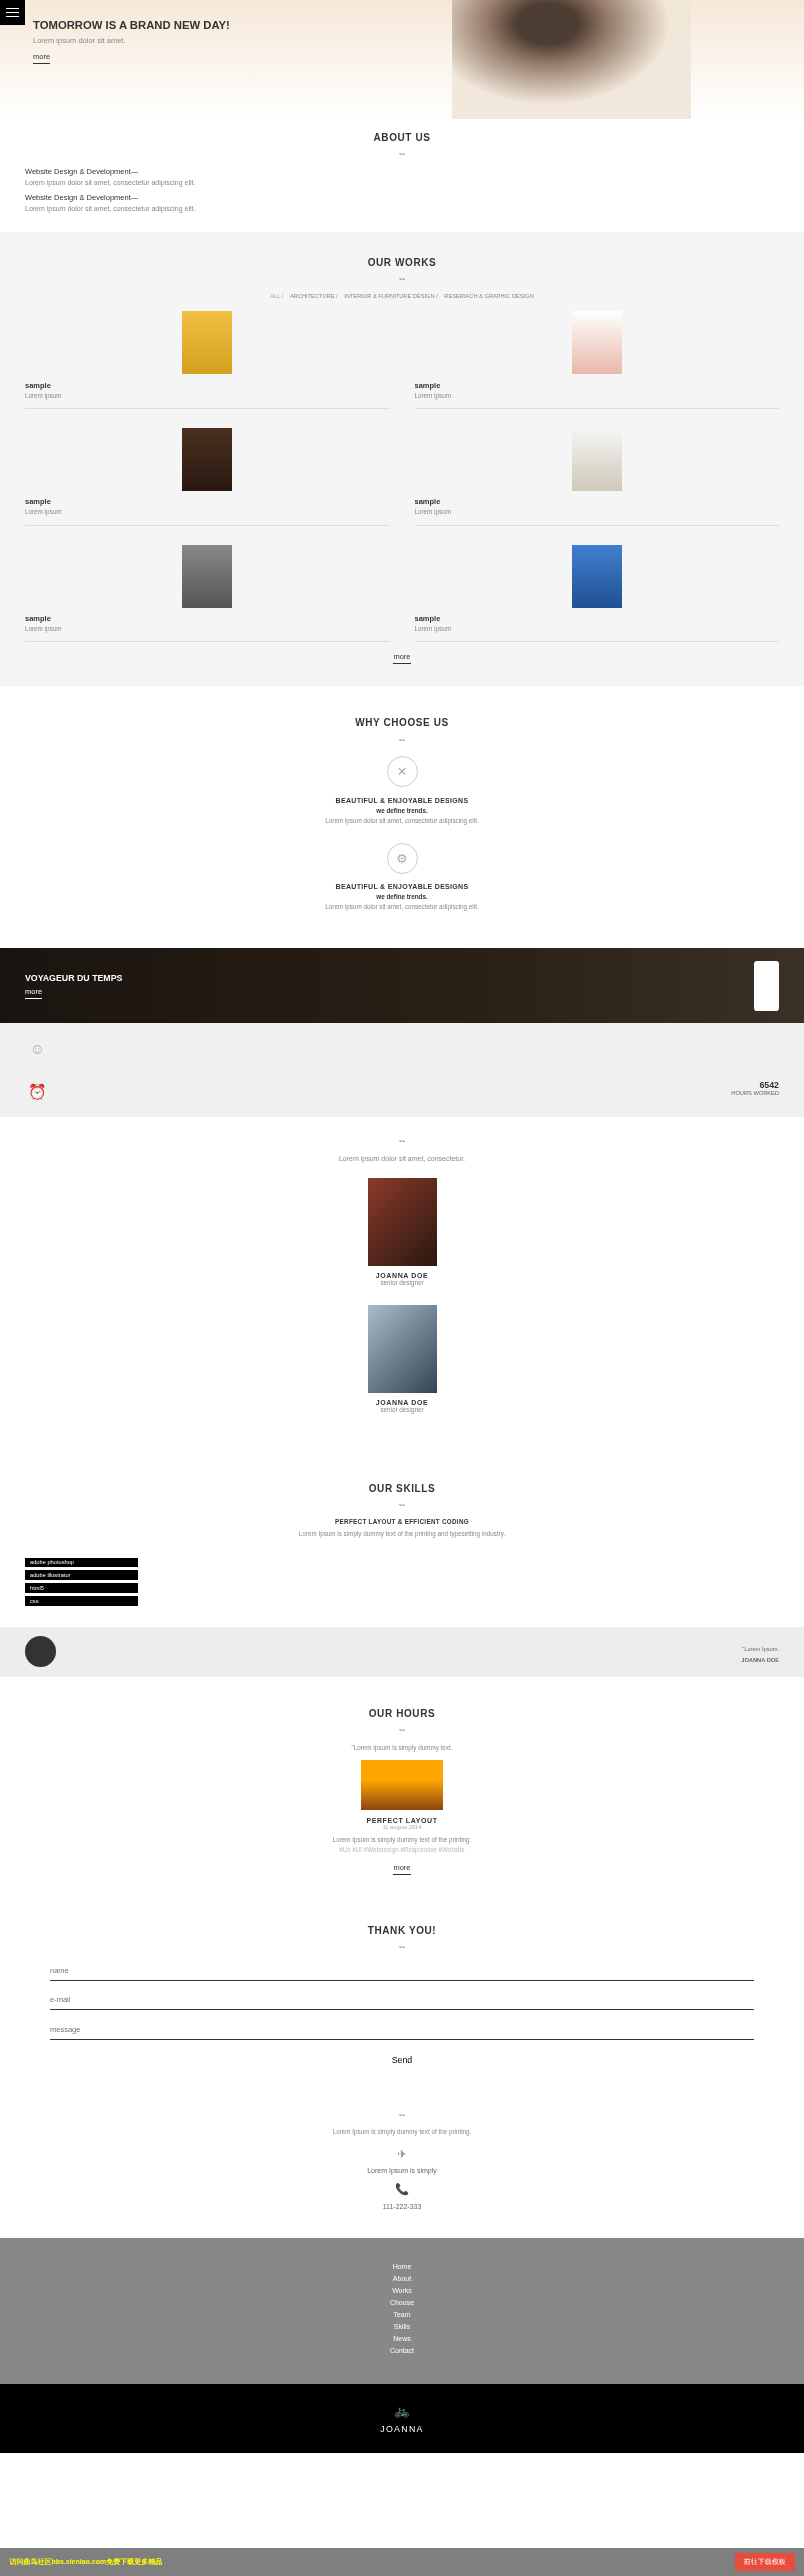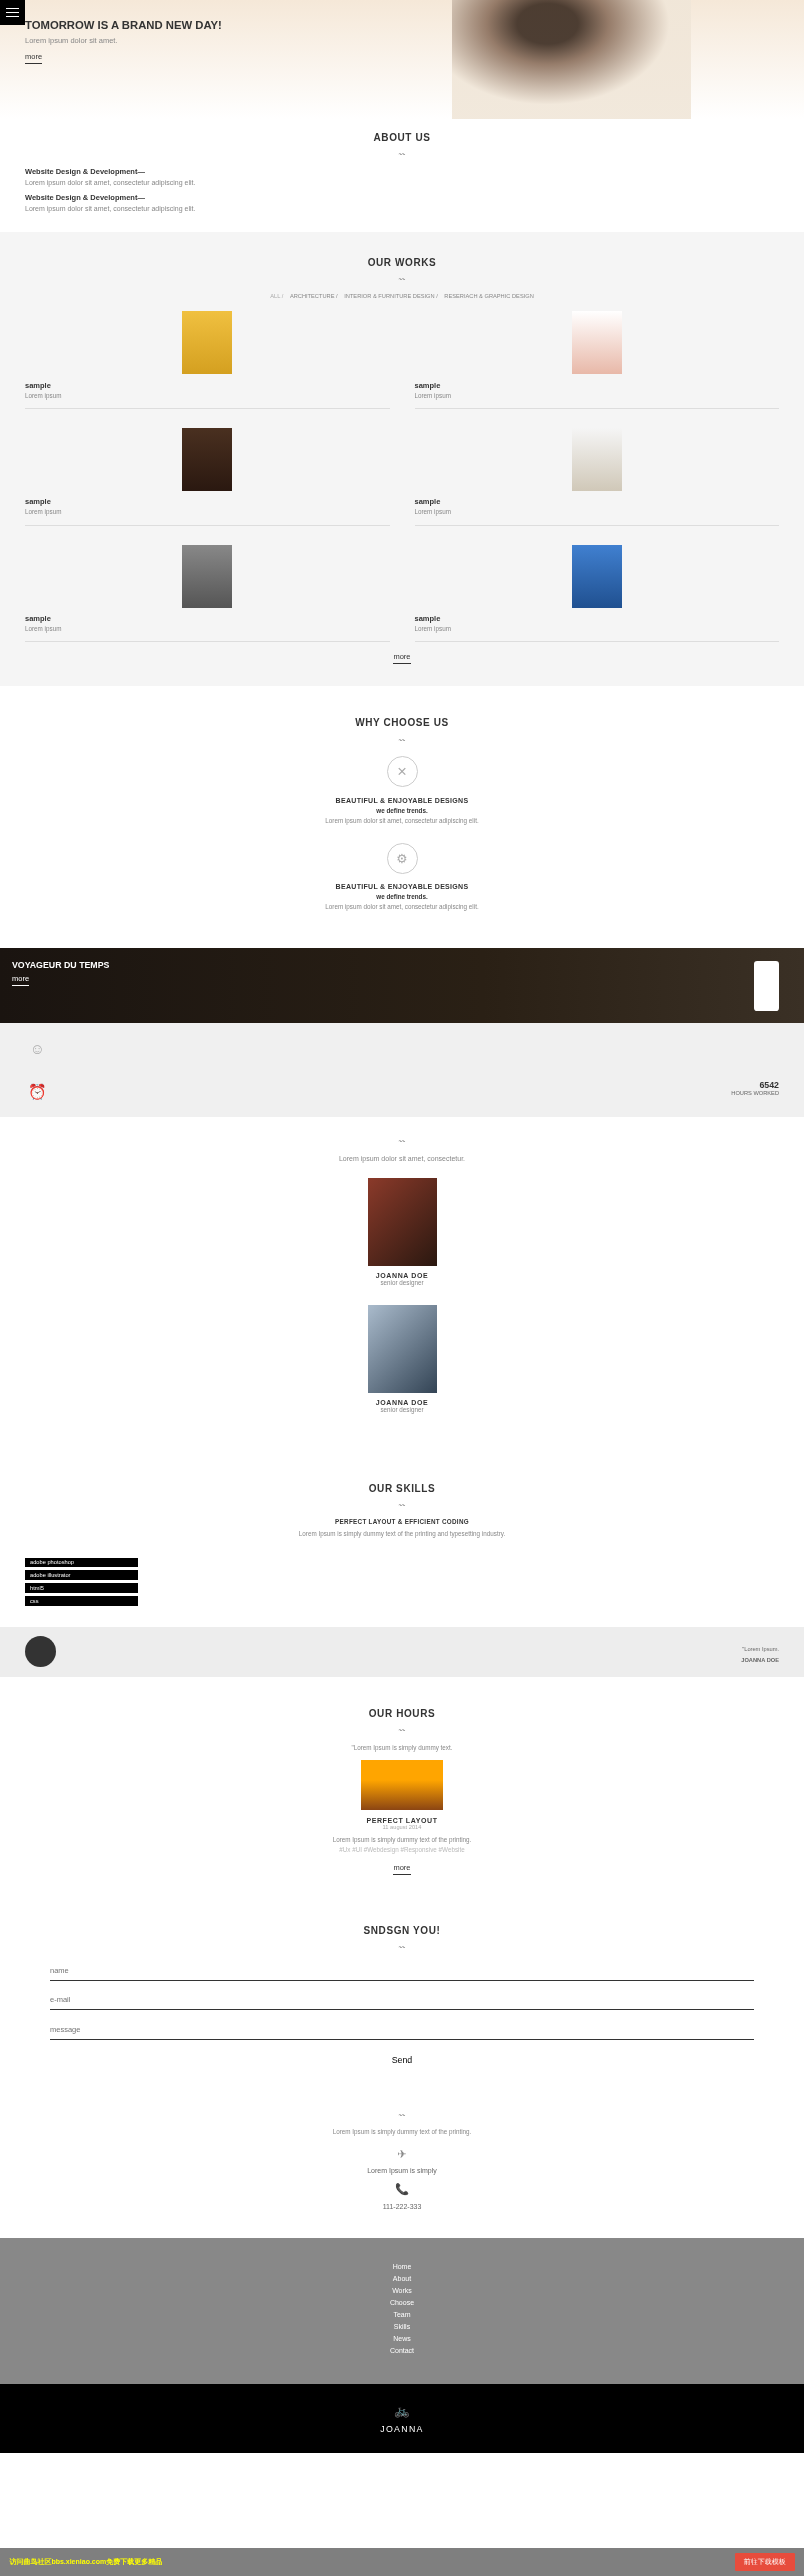--- a/index.html
+++ b/index.html
@@ -1,45 +1,45 @@
 <!DOCTYPE html>
 <html style="font-size:10px"><head>
 <meta charset="utf-8">
 <style>
 *{margin:0;padding:0;box-sizing:border-box}
 body{font-family:Arial,sans-serif;font-size:8.8px;color:#333;background:#fff}
 .hamburger{position:fixed;top:0;left:0;width:25px;height:25px;background:#000;z-index:1000;display:flex;flex-direction:column;justify-content:center;align-items:center;gap:2.5px;cursor:pointer}
 .hamburger span{width:12.6px;height:1.3px;background:#fff}
-.hero{height:119px;background:linear-gradient(to bottom,#f5e8d8,#fff);position:relative;padding:19px 25px}
+.hero{height:119px;background:linear-gradient(to bottom,#f5e8d8,#fff);position:relative;padding:19px 33px}
 .hero-img{position:absolute;right:113px;top:0;width:239px;height:119px;background:radial-gradient(ellipse at 40% 20%,#3a2a1f 15%,#8b6f5c 30%,#f0e6d8 60%);opacity:0.9}
 .hero h1{font-size:11.3px;font-weight:bold;margin-bottom:5px}
 .hero p{font-size:7.5px;color:#888;margin-bottom:6.3px}
 .more-link{font-size:7.5px;color:#333;text-decoration:none;border-bottom:0.6px solid #333;padding-bottom:1.3px;display:inline-block}
 .section-title{text-align:center;font-size:10px;font-weight:bold;padding:12.6px 0 6.3px;letter-spacing:0.6px}
 .wavy{text-align:center;font-size:6.3px;color:#999;margin-bottom:9.4px}
 .about{padding:0 25px 12.6px}
 .about-item{margin-bottom:7.5px}
-.about-item h3{font-size:7.5px;font-weight:bold;margin-bottom:2.5px}
+.about-item h3{font-size:7.5px;font-weight:normal;margin-bottom:2.5px}
 .about-item p{font-size:7px;color:#888}
 .works{background:#f5f5f5;padding:12.6px 25px}
 .filter-tabs{text-align:center;font-size:5.7px;color:#888;margin-bottom:12.6px}
 .filter-tabs span{margin:0 2.5px;cursor:pointer}
 .filter-tabs .active{color:#aaa}
 .works-grid{display:grid;grid-template-columns:1fr 1fr;gap:19px 25px}
 .work-item{text-align:left;border-bottom:0.6px solid #ddd;padding-bottom:9.4px}
 .work-img{width:50px;height:63px;margin:0 auto 6.3px;background:#ddd}
 .work-item h4{font-size:7.5px;font-weight:bold;margin-bottom:1.9px}
 .work-item p{font-size:6.3px;color:#888}
 .more-center{text-align:center;padding:9.4px 0}
 .choose{padding:19px 25px;text-align:center}
 .circle-icon{width:31px;height:31px;border:0.6px solid #ccc;border-radius:50%;margin:12.6px auto 9.4px;display:flex;align-items:center;justify-content:center;font-size:12.6px;color:#aaa}
 .choose h3{font-size:7px;font-weight:bold;margin-bottom:3.1px;letter-spacing:0.3px}
 .choose .sub{font-size:6.3px;font-weight:bold;margin-bottom:3.1px}
 .choose p{font-size:6.3px;color:#888;margin-bottom:19px}
-.banner{height:75px;background:linear-gradient(to right,#1a1410,#2a2015 60%,#3a3025);padding:12px;position:relative;color:#fff}
+.banner{height:75px;background:linear-gradient(to right,#1a1410,#2a2015 60%,#3a3025);padding:25px;position:relative;color:#fff}
 .banner h2{font-size:8.8px;margin-bottom:3.1px}
 .phone-mock{position:absolute;right:25px;top:12.6px;width:25px;height:50px;background:#fff;border-radius:3.1px}
 .stats{background:#f0f0f0;display:flex;padding:12.6px 25px}
 .stat-icon{width:25px;height:25px;display:flex;align-items:center;justify-content:center;font-size:15px;color:#aaa}
 .stat-item{text-align:center;flex:1}
 .stat-num{font-size:8.8px;font-weight:bold}
 .stat-label{font-size:5.7px;color:#666}
 .stats-row2{background:#f0f0f0;padding:6.3px 25px 12.6px;display:flex;justify-content:space-between}
 .team{padding:19px 25px;text-align:center}
 .team-intro{font-size:7px;color:#888;margin-bottom:15.7px}
@@ -231,21 +231,21 @@
   <p class="news-quote">"Lorem Ipsum is simply dummy text.</p>
   <div class="news-img"></div>
   <h4>PERFECT LAYOUT</h4>
   <div class="news-date">11 august 2014</div>
   <p class="news-desc">Lorem Ipsum is simply dummy text of the printing.</p>
   <p class="news-tags">#Ux #UI #Webdesign #Responsive #Website</p>
   <a class="more-link">more</a>
 </div>
 
 <div class="contact-form">
-  <div class="section-title">SNDSGN YOU!</div>
+  <div class="section-title">THANK YOU!</div>
   <div class="wavy">〰</div>
   <input class="form-input" placeholder="name" style="">
   <input class="form-input" placeholder="e-mail" style="">
   <input class="form-input" placeholder="message" style="">
   <button class="send-btn">Send</button>
 </div>
 
 <div class="contact">
   <div class="wavy">〰</div>
   <p>Lorem Ipsum is simply dummy text of the printing.</p>

